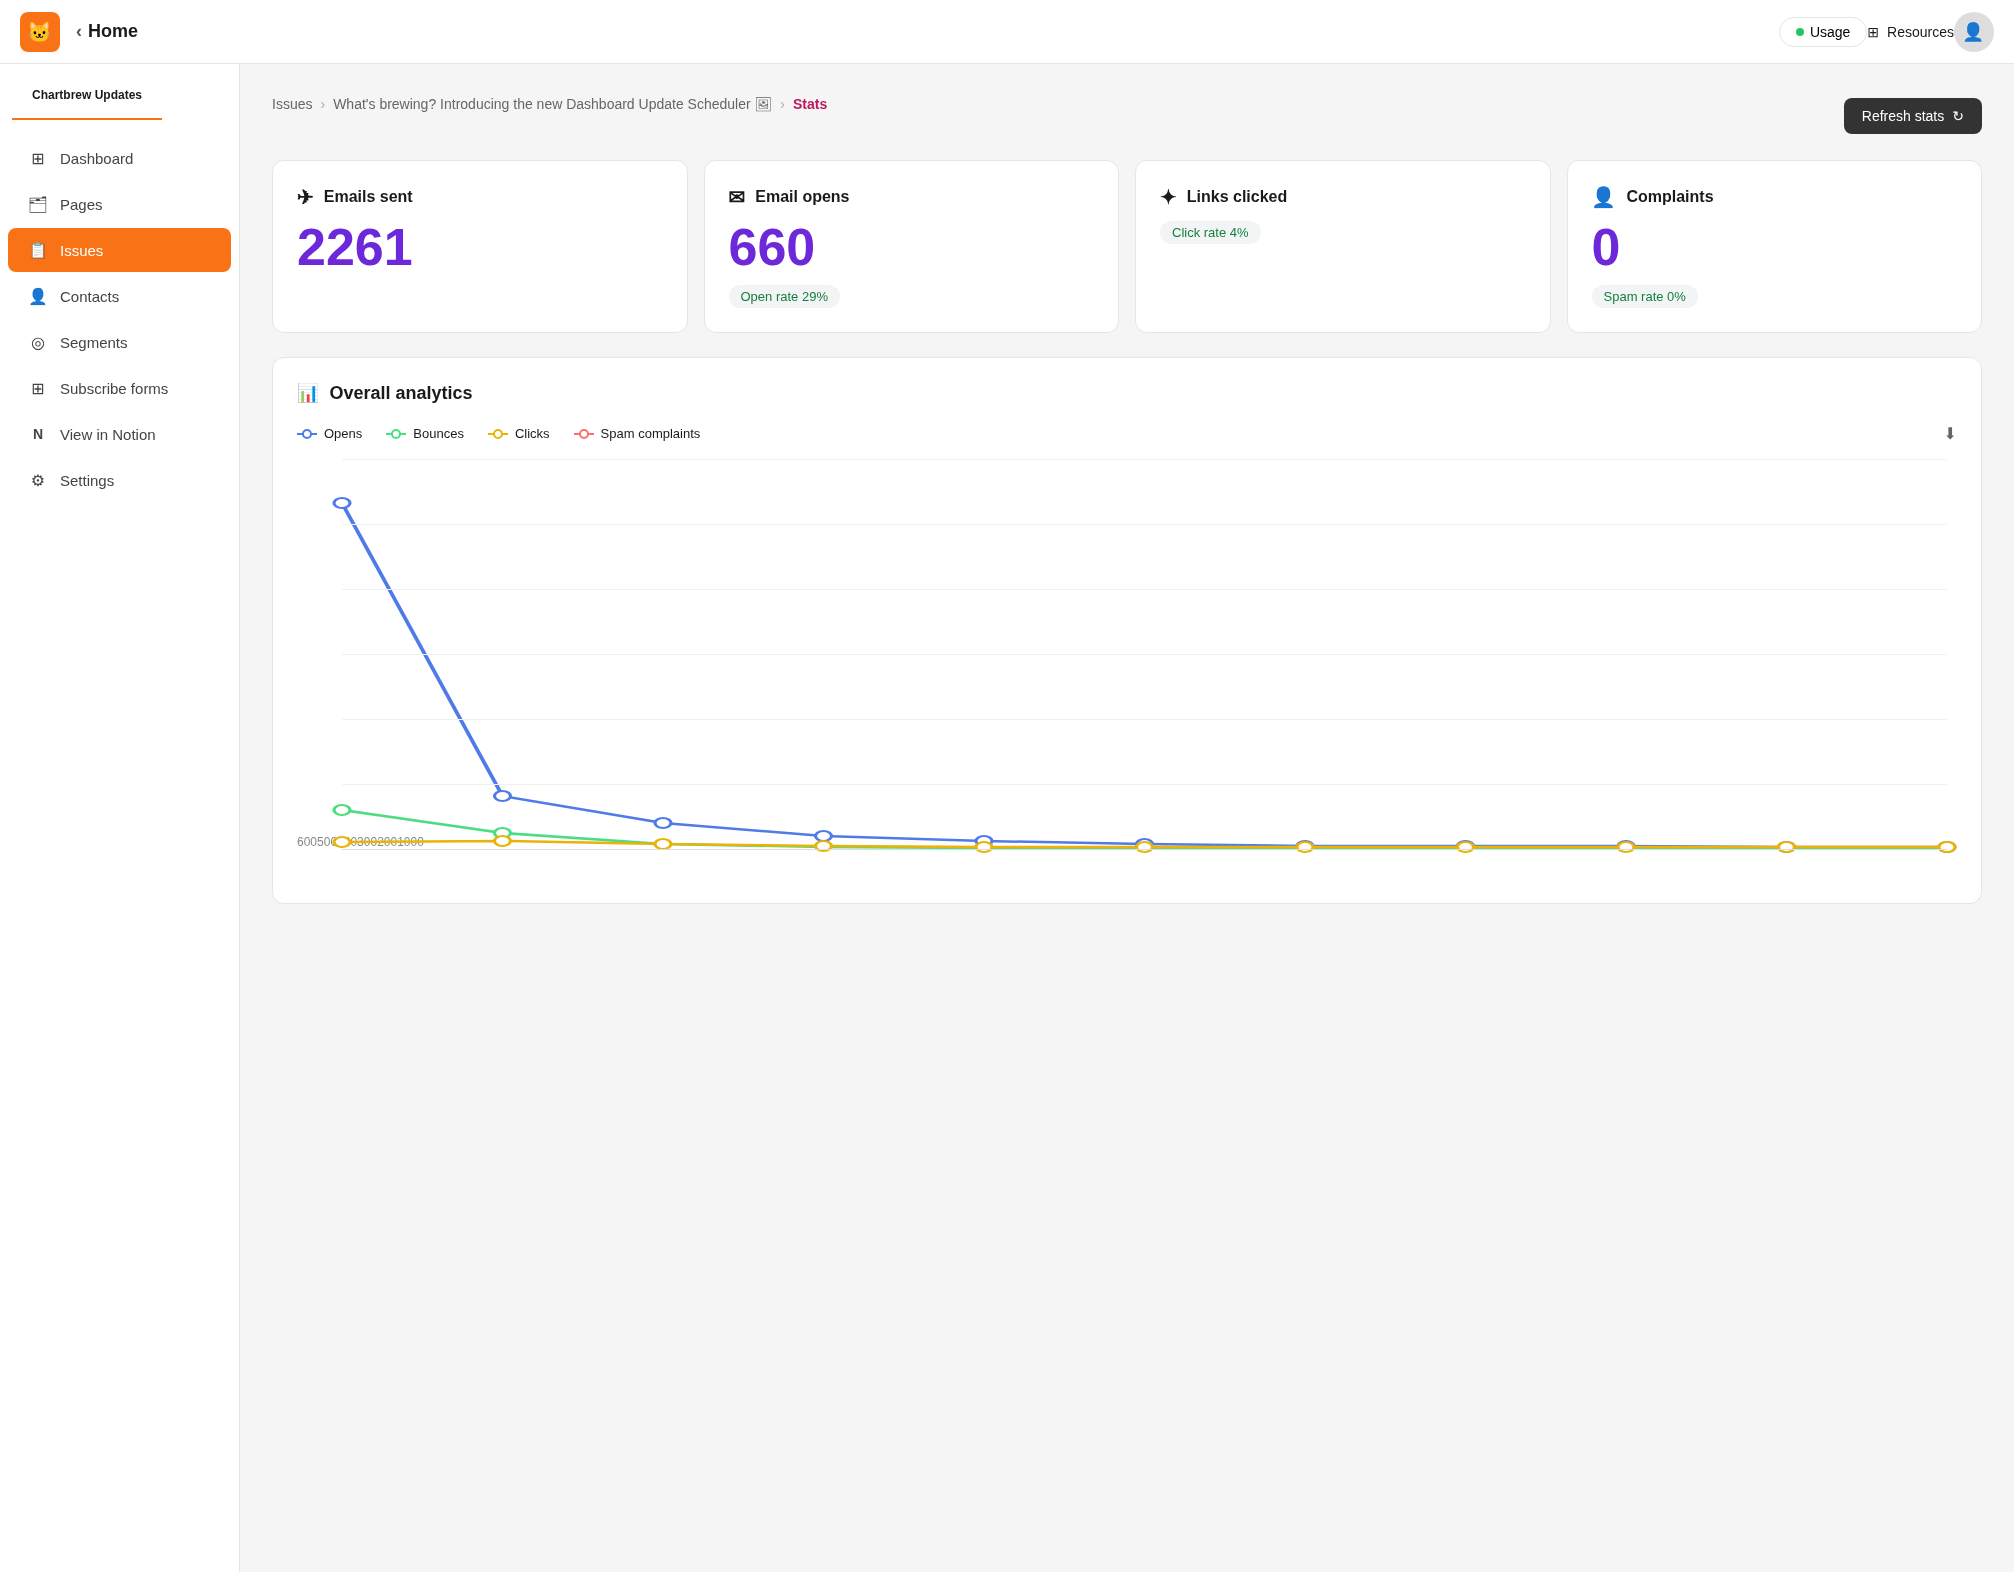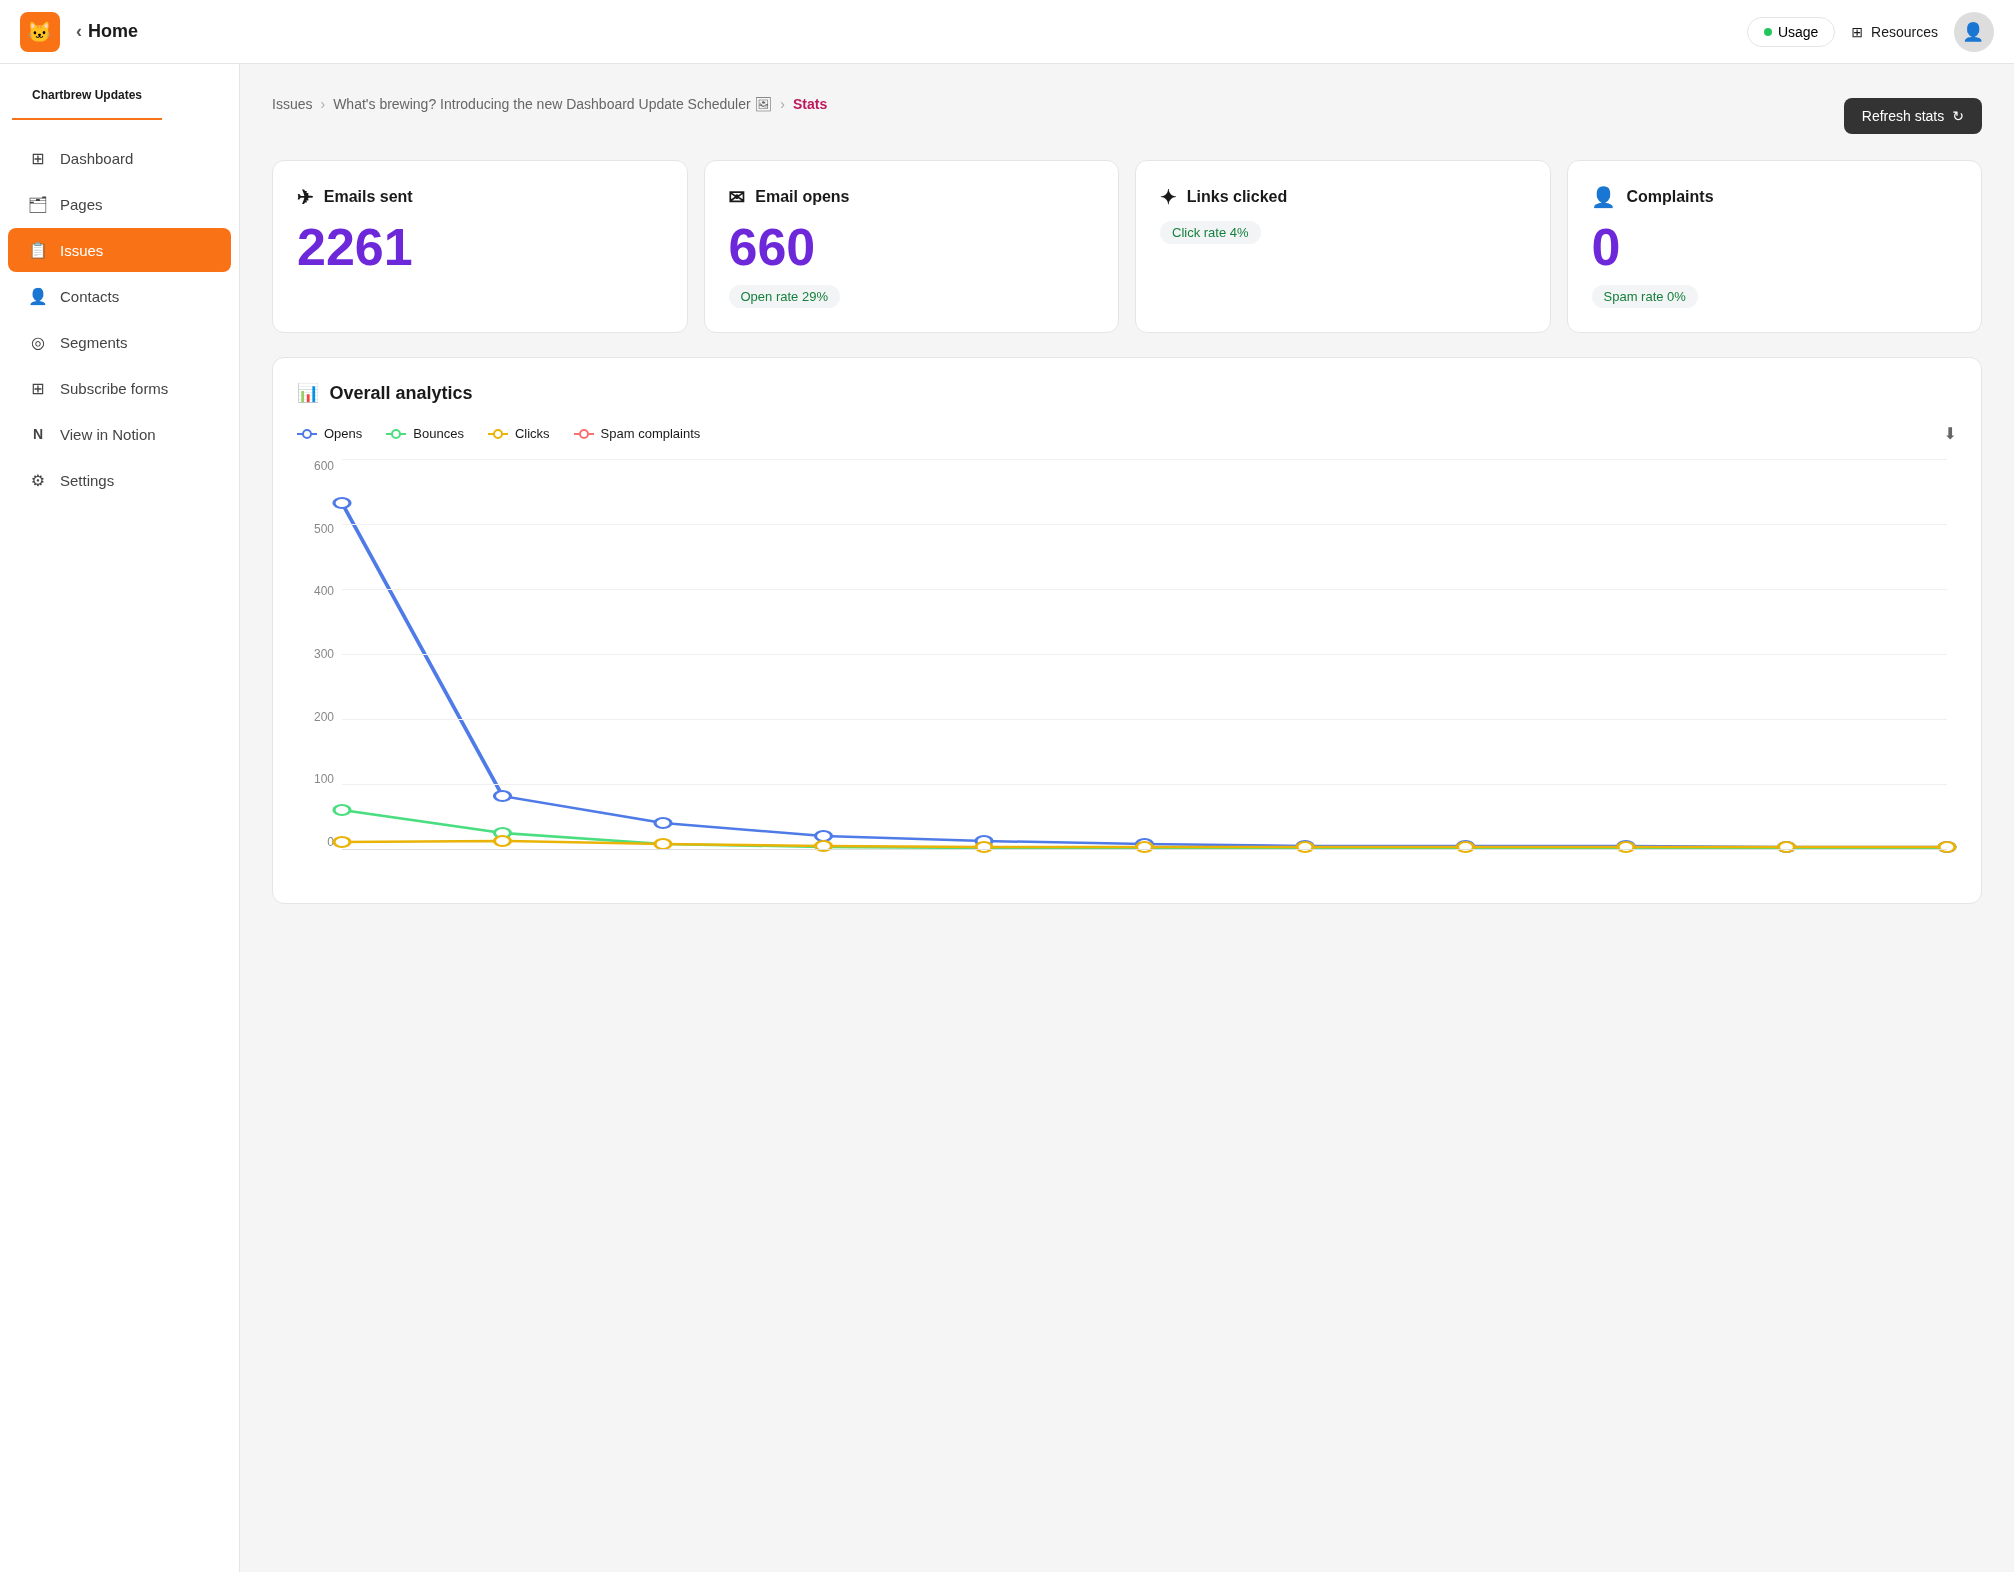--- a/index.html
+++ b/index.html
@@ -13,21 +13,21 @@
     }
     .logo-icon {
       width: 40px; height: 40px; background: #f97316; border-radius: 8px;
       display: flex; align-items: center; justify-content: center; color: #fff; font-size: 20px;
     }
     .back-btn {
       display: flex; align-items: center; gap: 6px; cursor: pointer;
       font-size: 18px; font-weight: 600; color: #1a1a1a; text-decoration: none;
     }
     .back-arrow { font-size: 18px; color: #555; }
-    .topbar-right { margin-left: auto; display: flex; align-items: center; gap: 16px; }
+    .topbar-right { margin-left: auto; display: flex; align-items: center; gap: 0; }
     .usage-btn {
       display: flex; align-items: center; gap: 6px;
       border: 1px solid #e5e5e5; border-radius: 20px; padding: 6px 16px;
       background: #fff; cursor: pointer; font-size: 14px; font-weight: 500;
     }
     .usage-dot { width: 8px; height: 8px; border-radius: 50%; background: #22c55e; }
     .resources-btn {
       display: flex; align-items: center; gap: 8px;
       cursor: pointer; font-size: 14px; font-weight: 500; color: #1a1a1a;
     }
@@ -101,21 +101,21 @@
       font-size: 18px; font-weight: 700; margin-bottom: 20px;
     }
     .legend-item { display: flex; align-items: center; gap: 7px; }
 
     
     .chart-container { position: relative; height: 420px; }
 
     
     .y-labels {
       position: absolute; left: 0; top: 0; bottom: 30px; width: 45px;
-      display: flex; flex-direction: column; justify-content: space-between;
+      display: flex; flex-direction: row; justify-content: space-between;
       align-items: flex-end; padding-right: 8px; font-size: 12px; color: #888;
     }
     .chart-area {
       position: absolute; left: 45px; right: 10px; top: 0; bottom: 30px;
     }
     .grid-lines {
       position: absolute; left: 0; right: 0; top: 0; bottom: 0;
     }
     .grid-line {
       position: absolute; left: 0; right: 0; border-top: 1px solid #f0f0f0;

